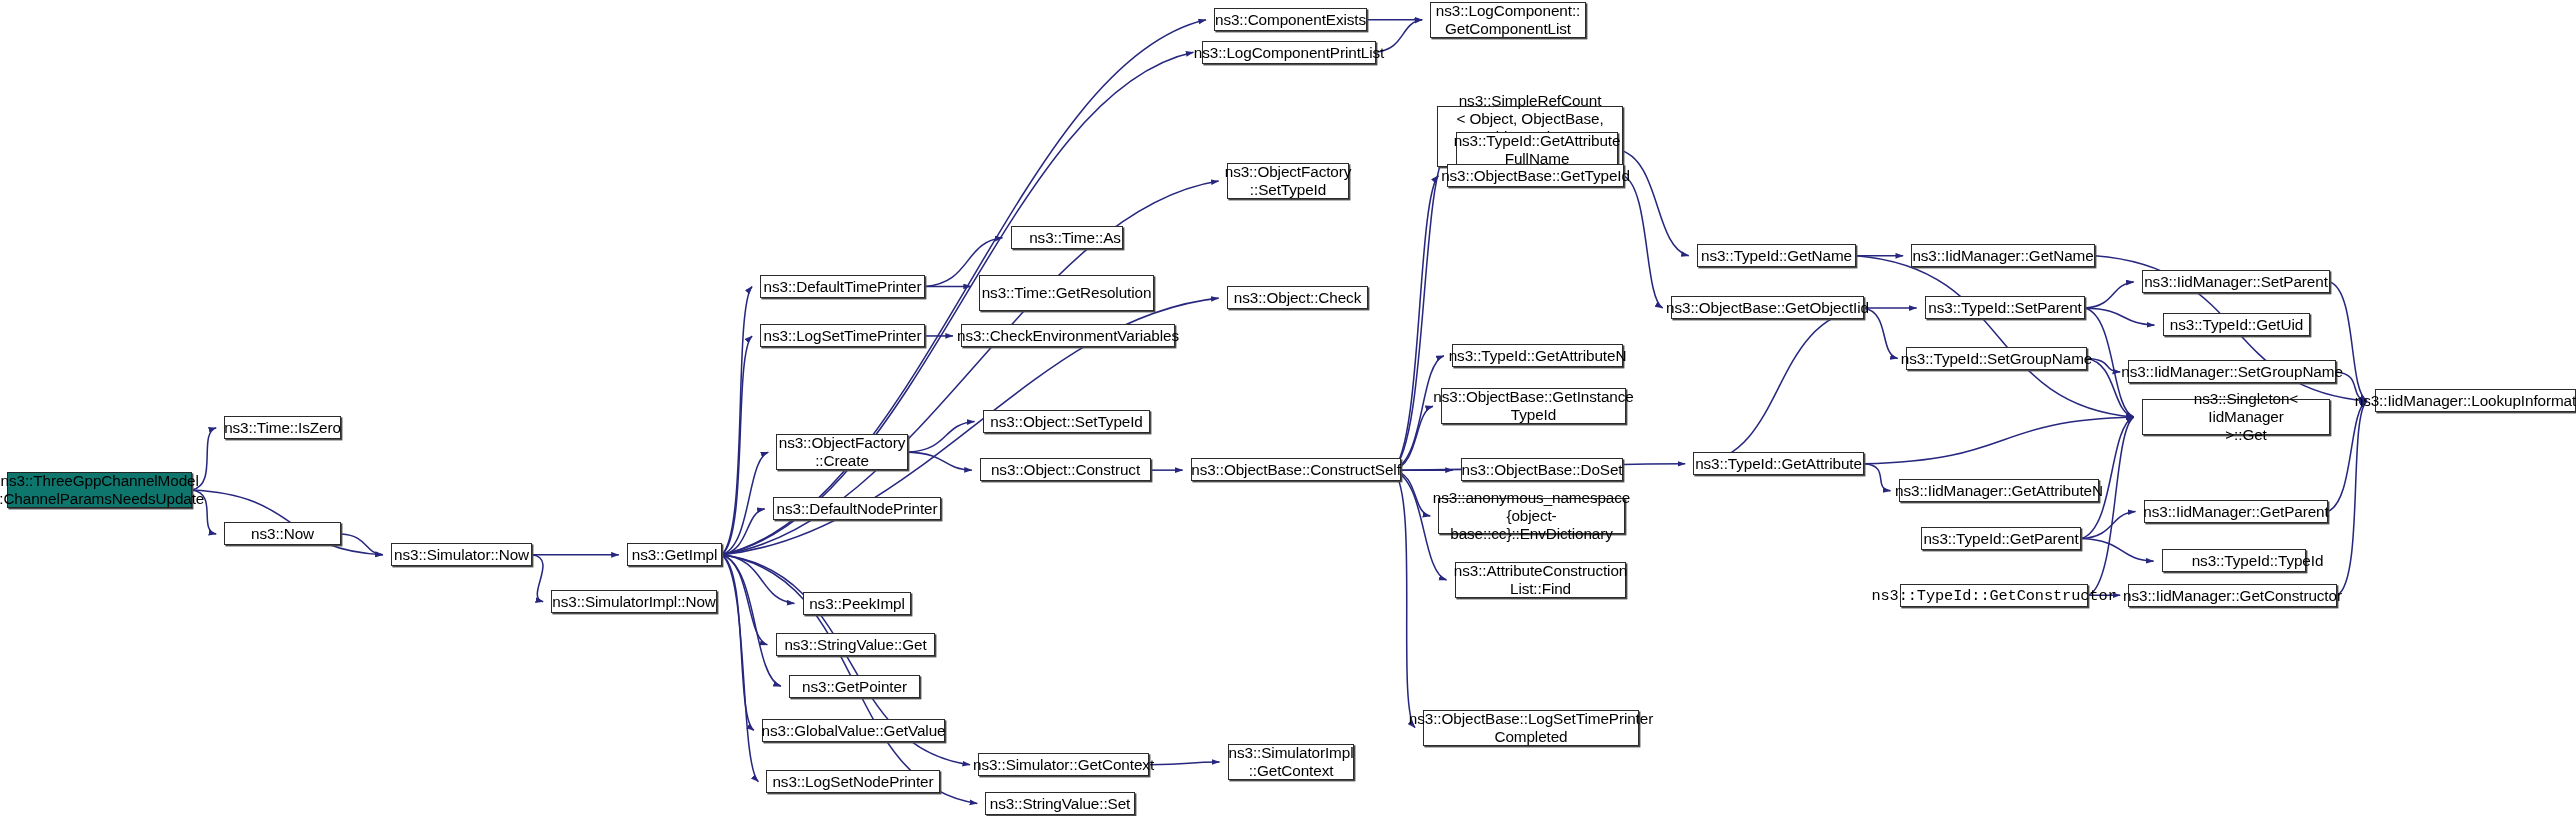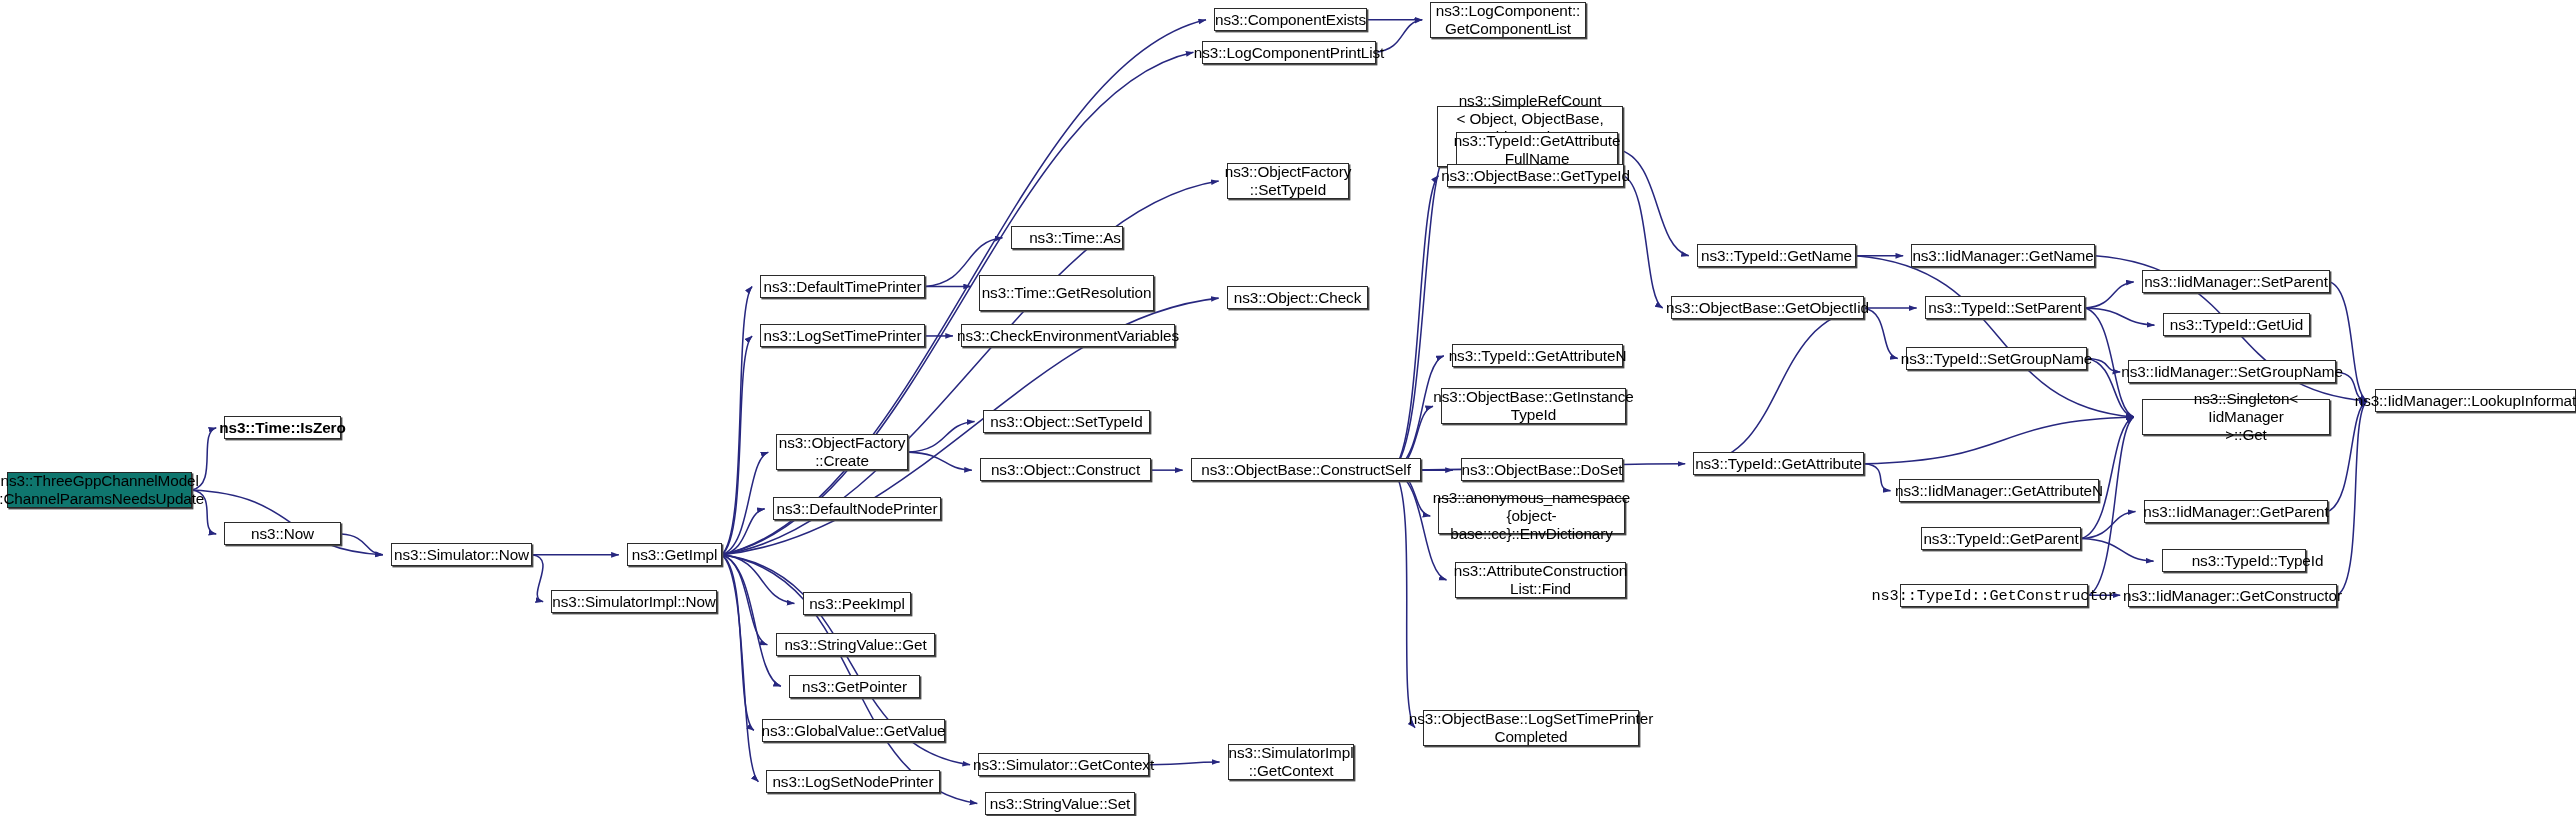--- a/index.html
+++ b/index.html
@@ -107,21 +107,21 @@
         <path d="M2594,413 C2624,415.56 2607,442.44 2628,445" marker-end="url(#ah)"></path>
         <path d="M2584,568 C2614,558.16 2607,454.84 2628,445" marker-end="url(#ah)"></path>
         <path d="M2595,661 C2625,643.72 2607,462.28 2628,445" marker-end="url(#ah)"></path>
         <path d="M1276,849 C1323.85,848.76 1315.15,846.24 1354,846" marker-end="url(#ah)"></path>
         <path d="M801,616 C962.15,638.08 932.85,869.92 1085,892" marker-end="url(#ah)"></path>
       </g>
   </svg>
   <div id="nodes">
       <div class="node root" style="left: 7.2px; top: 472px; width: 185px; height: 36px;"><span>ns3::ThreeGppChannelModel
 ::ChannelParamsNeedsUpdate</span></div>
-      <div class="node" style="left: 224px; top: 416px; width: 117px; height: 23.4px; font-weight: bold;"><span>ns3::Time::IsZero</span></div>
+      <div class="node" style="left: 224px; top: 416px; width: 117px; height: 23.4px;"><span>ns3::Time::IsZero</span></div>
       <div class="node" style="left: 224px; top: 522px; width: 117px; height: 23.4px;"><span>ns3::Now</span></div>
       <div class="node" style="left: 391px; top: 543px; width: 141px; height: 23.4px;"><span>ns3::Simulator::Now</span></div>
       <div class="node" style="left: 627px; top: 543px; width: 95px; height: 23.4px;"><span>ns3::GetImpl</span></div>
       <div class="node" style="left: 551px; top: 590px; width: 166px; height: 23.4px;"><span>ns3::SimulatorImpl::Now</span></div>
       <div class="node" style="left: 760px; top: 275px; width: 165px; height: 23.4px;"><span>ns3::DefaultTimePrinter</span></div>
       <div class="node" style="left: 760px; top: 324px; width: 165px; height: 23.4px;"><span>ns3::LogSetTimePrinter</span></div>
       <div class="node" style="left: 1011px; top: 226px; width: 112px; height: 23.4px; padding-left: 16px;"><span>ns3::Time::As</span></div>
       <div class="node" style="left: 979px; top: 275px; width: 175px; height: 36px;"><span>ns3::Time::GetResolution</span></div>
       <div class="node" style="left: 961px; top: 324px; width: 214px; height: 23.4px;"><span>ns3::CheckEnvironmentVariables</span></div>
       <div class="node" style="left: 776px; top: 434px; width: 132px; height: 36px;"><span>ns3::ObjectFactory
@@ -138,21 +138,21 @@
       <div class="node" style="left: 1227px; top: 163px; width: 122px; height: 36px;"><span>ns3::ObjectFactory
 ::SetTypeId</span></div>
       <div class="node" style="left: 1202px; top: 41px; width: 174px; height: 23.4px;"><span>ns3::LogComponentPrintList</span></div>
       <div class="node" style="left: 1214px; top: 8px; width: 153px; height: 23.4px;"><span>ns3::ComponentExists</span></div>
       <div class="node" style="left: 1430px; top: 1.8px; width: 156px; height: 36px;"><span>ns3::LogComponent::
 GetComponentList</span></div>
       <div class="node" style="left: 1437px; top: 106px; width: 186px; height: 61px;"><span>ns3::SimpleRefCount
 &lt; Object, ObjectBase,
 ObjectDeleter &gt;::GetReference
 Count</span></div>
-      <div class="node" style="left: 1191px; top: 458px; width: 230px; height: 23.4px;"><span>ns3::ObjectBase::ConstructSelf</span></div>
+      <div class="node" style="left: 1191px; top: 458px; width: 210px; height: 23.4px;"><span>ns3::ObjectBase::ConstructSelf</span></div>
       <div class="node" style="left: 1456px; top: 132px; width: 162px; height: 36px;"><span>ns3::TypeId::GetAttribute
 FullName</span></div>
       <div class="node" style="left: 1447px; top: 164px; width: 177px; height: 23.4px;"><span>ns3::ObjectBase::GetTypeId</span></div>
       <div class="node" style="left: 1452px; top: 344px; width: 171px; height: 23.4px;"><span>ns3::TypeId::GetAttributeN</span></div>
       <div class="node" style="left: 1441px; top: 388px; width: 185px; height: 36px;"><span>ns3::ObjectBase::GetInstance
 TypeId</span></div>
       <div class="node" style="left: 1461px; top: 458px; width: 162px; height: 23.4px;"><span>ns3::ObjectBase::DoSet</span></div>
       <div class="node" style="left: 1438px; top: 498px; width: 187px; height: 36px;"><span>ns3::anonymous_namespace
 {object-base::cc}::EnvDictionary</span></div>
       <div class="node" style="left: 1455px; top: 562px; width: 171px; height: 36px;"><span>ns3::AttributeConstruction

